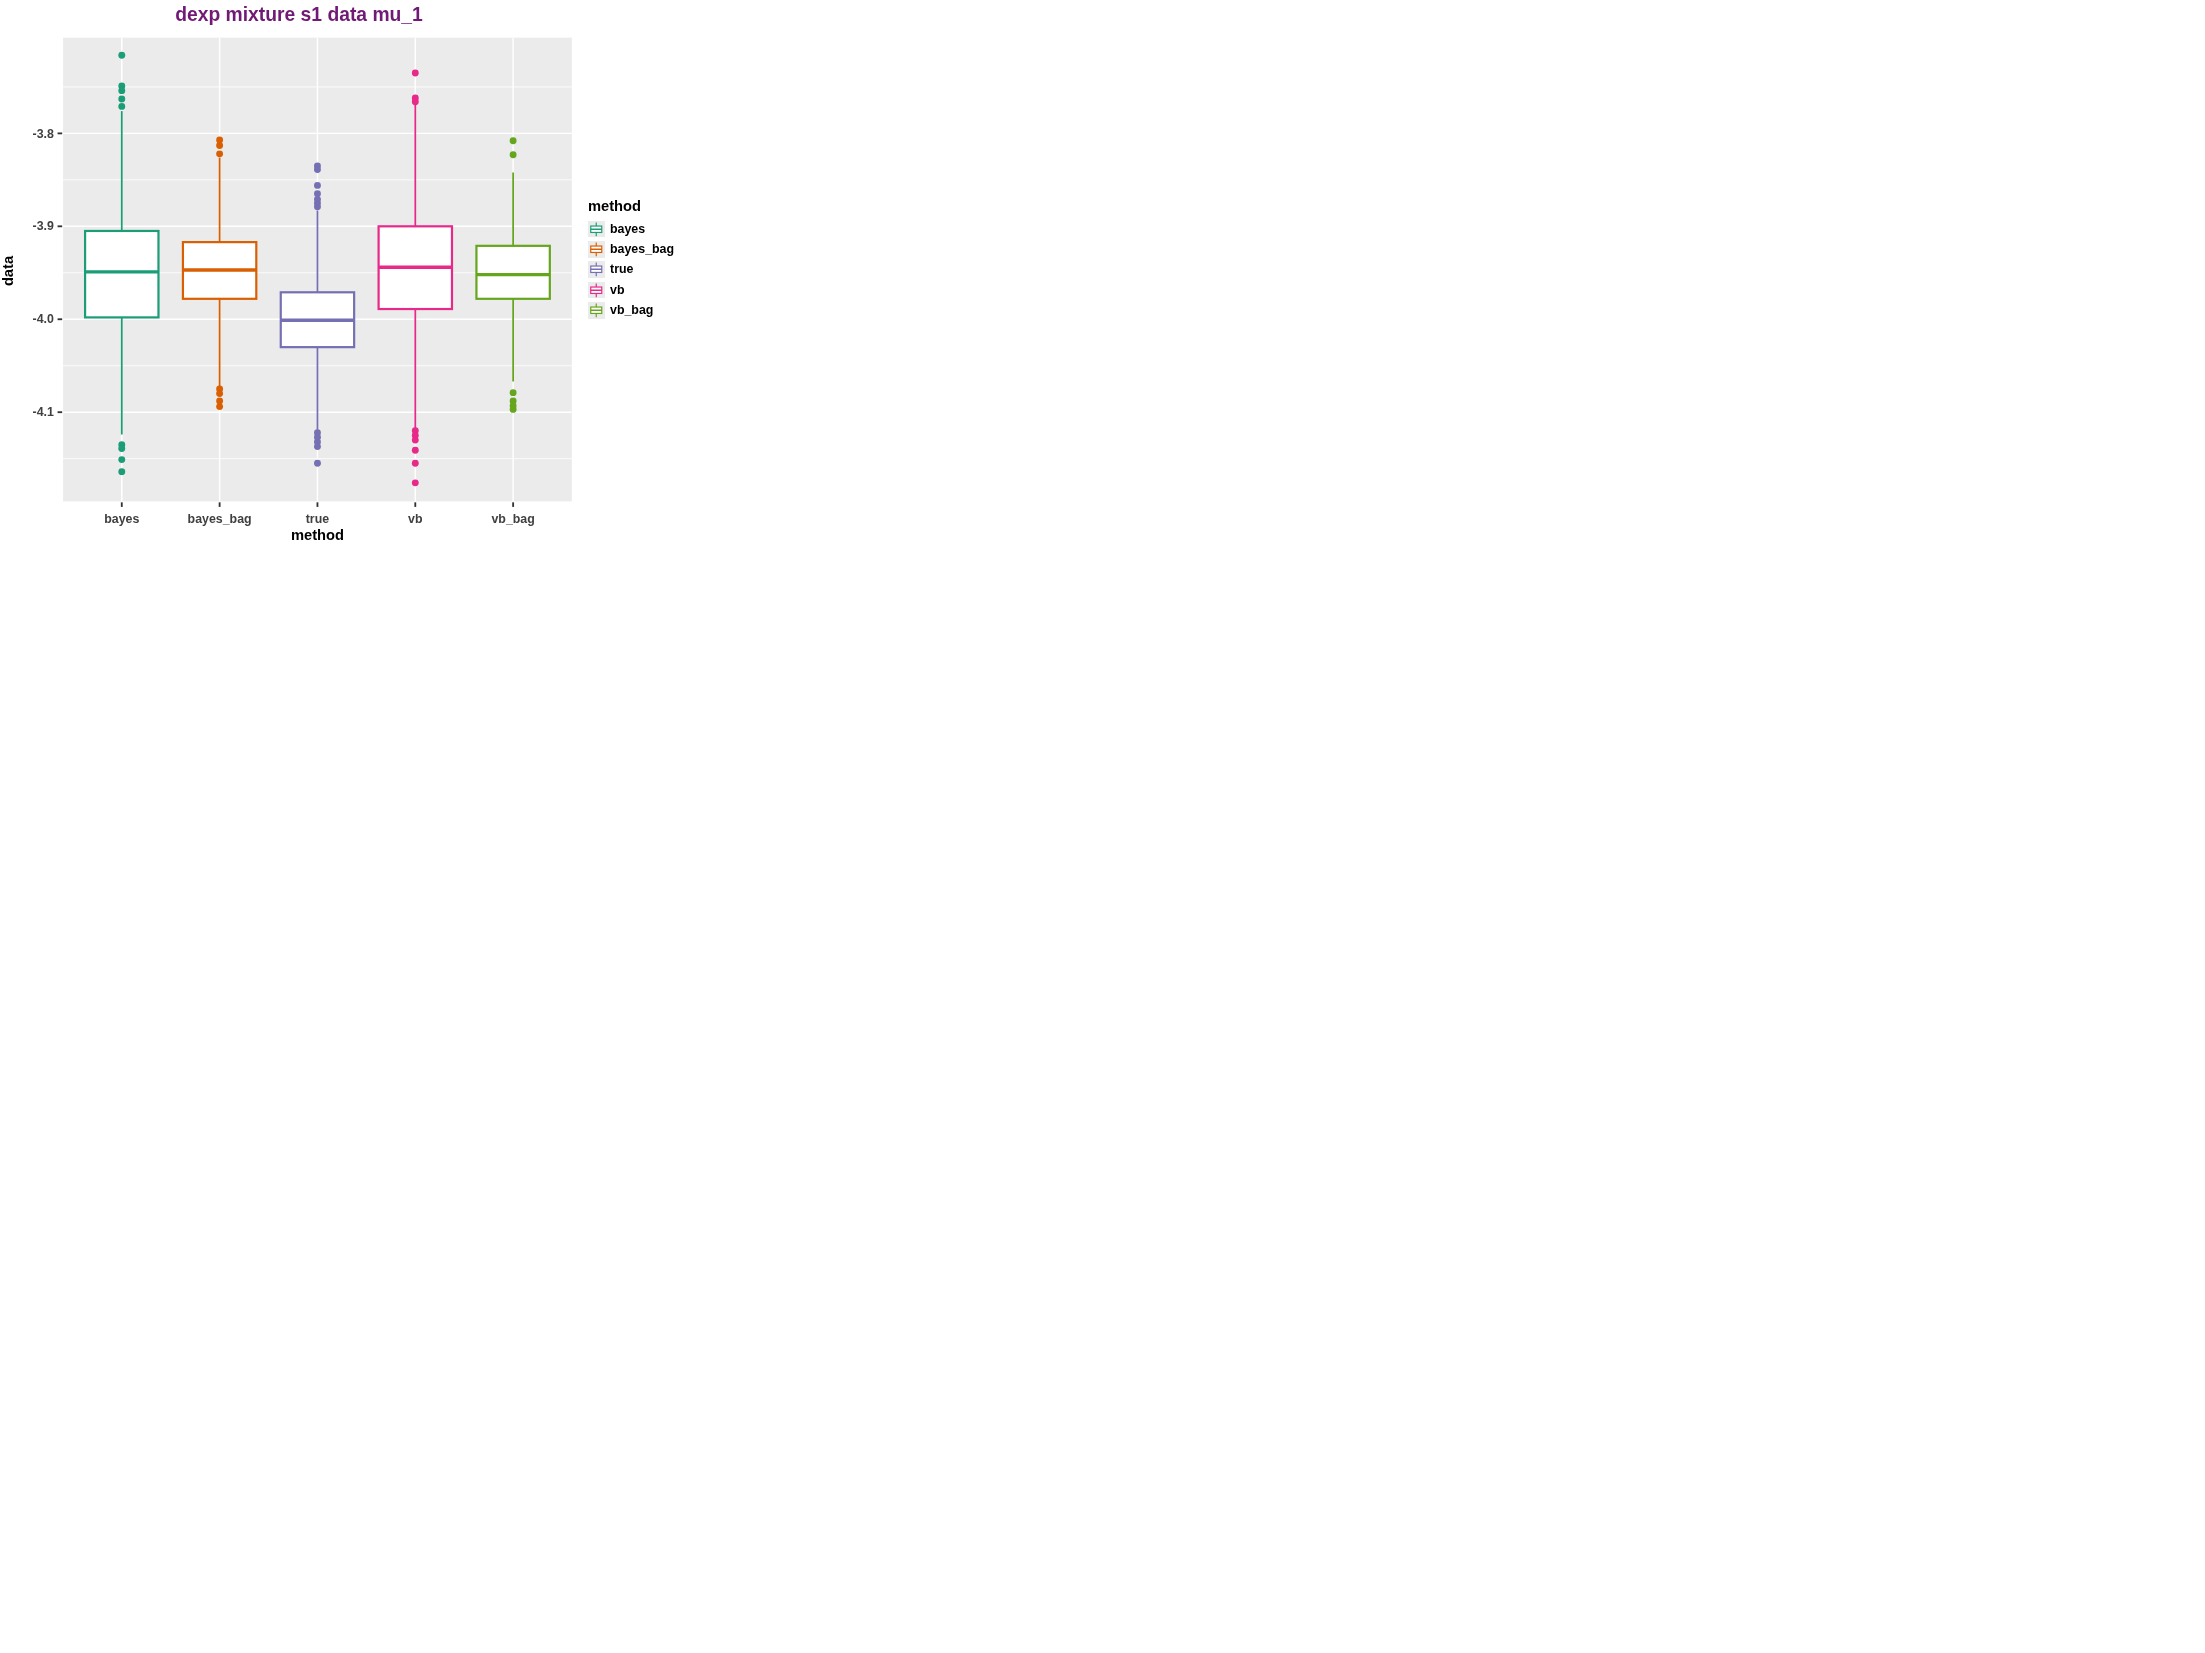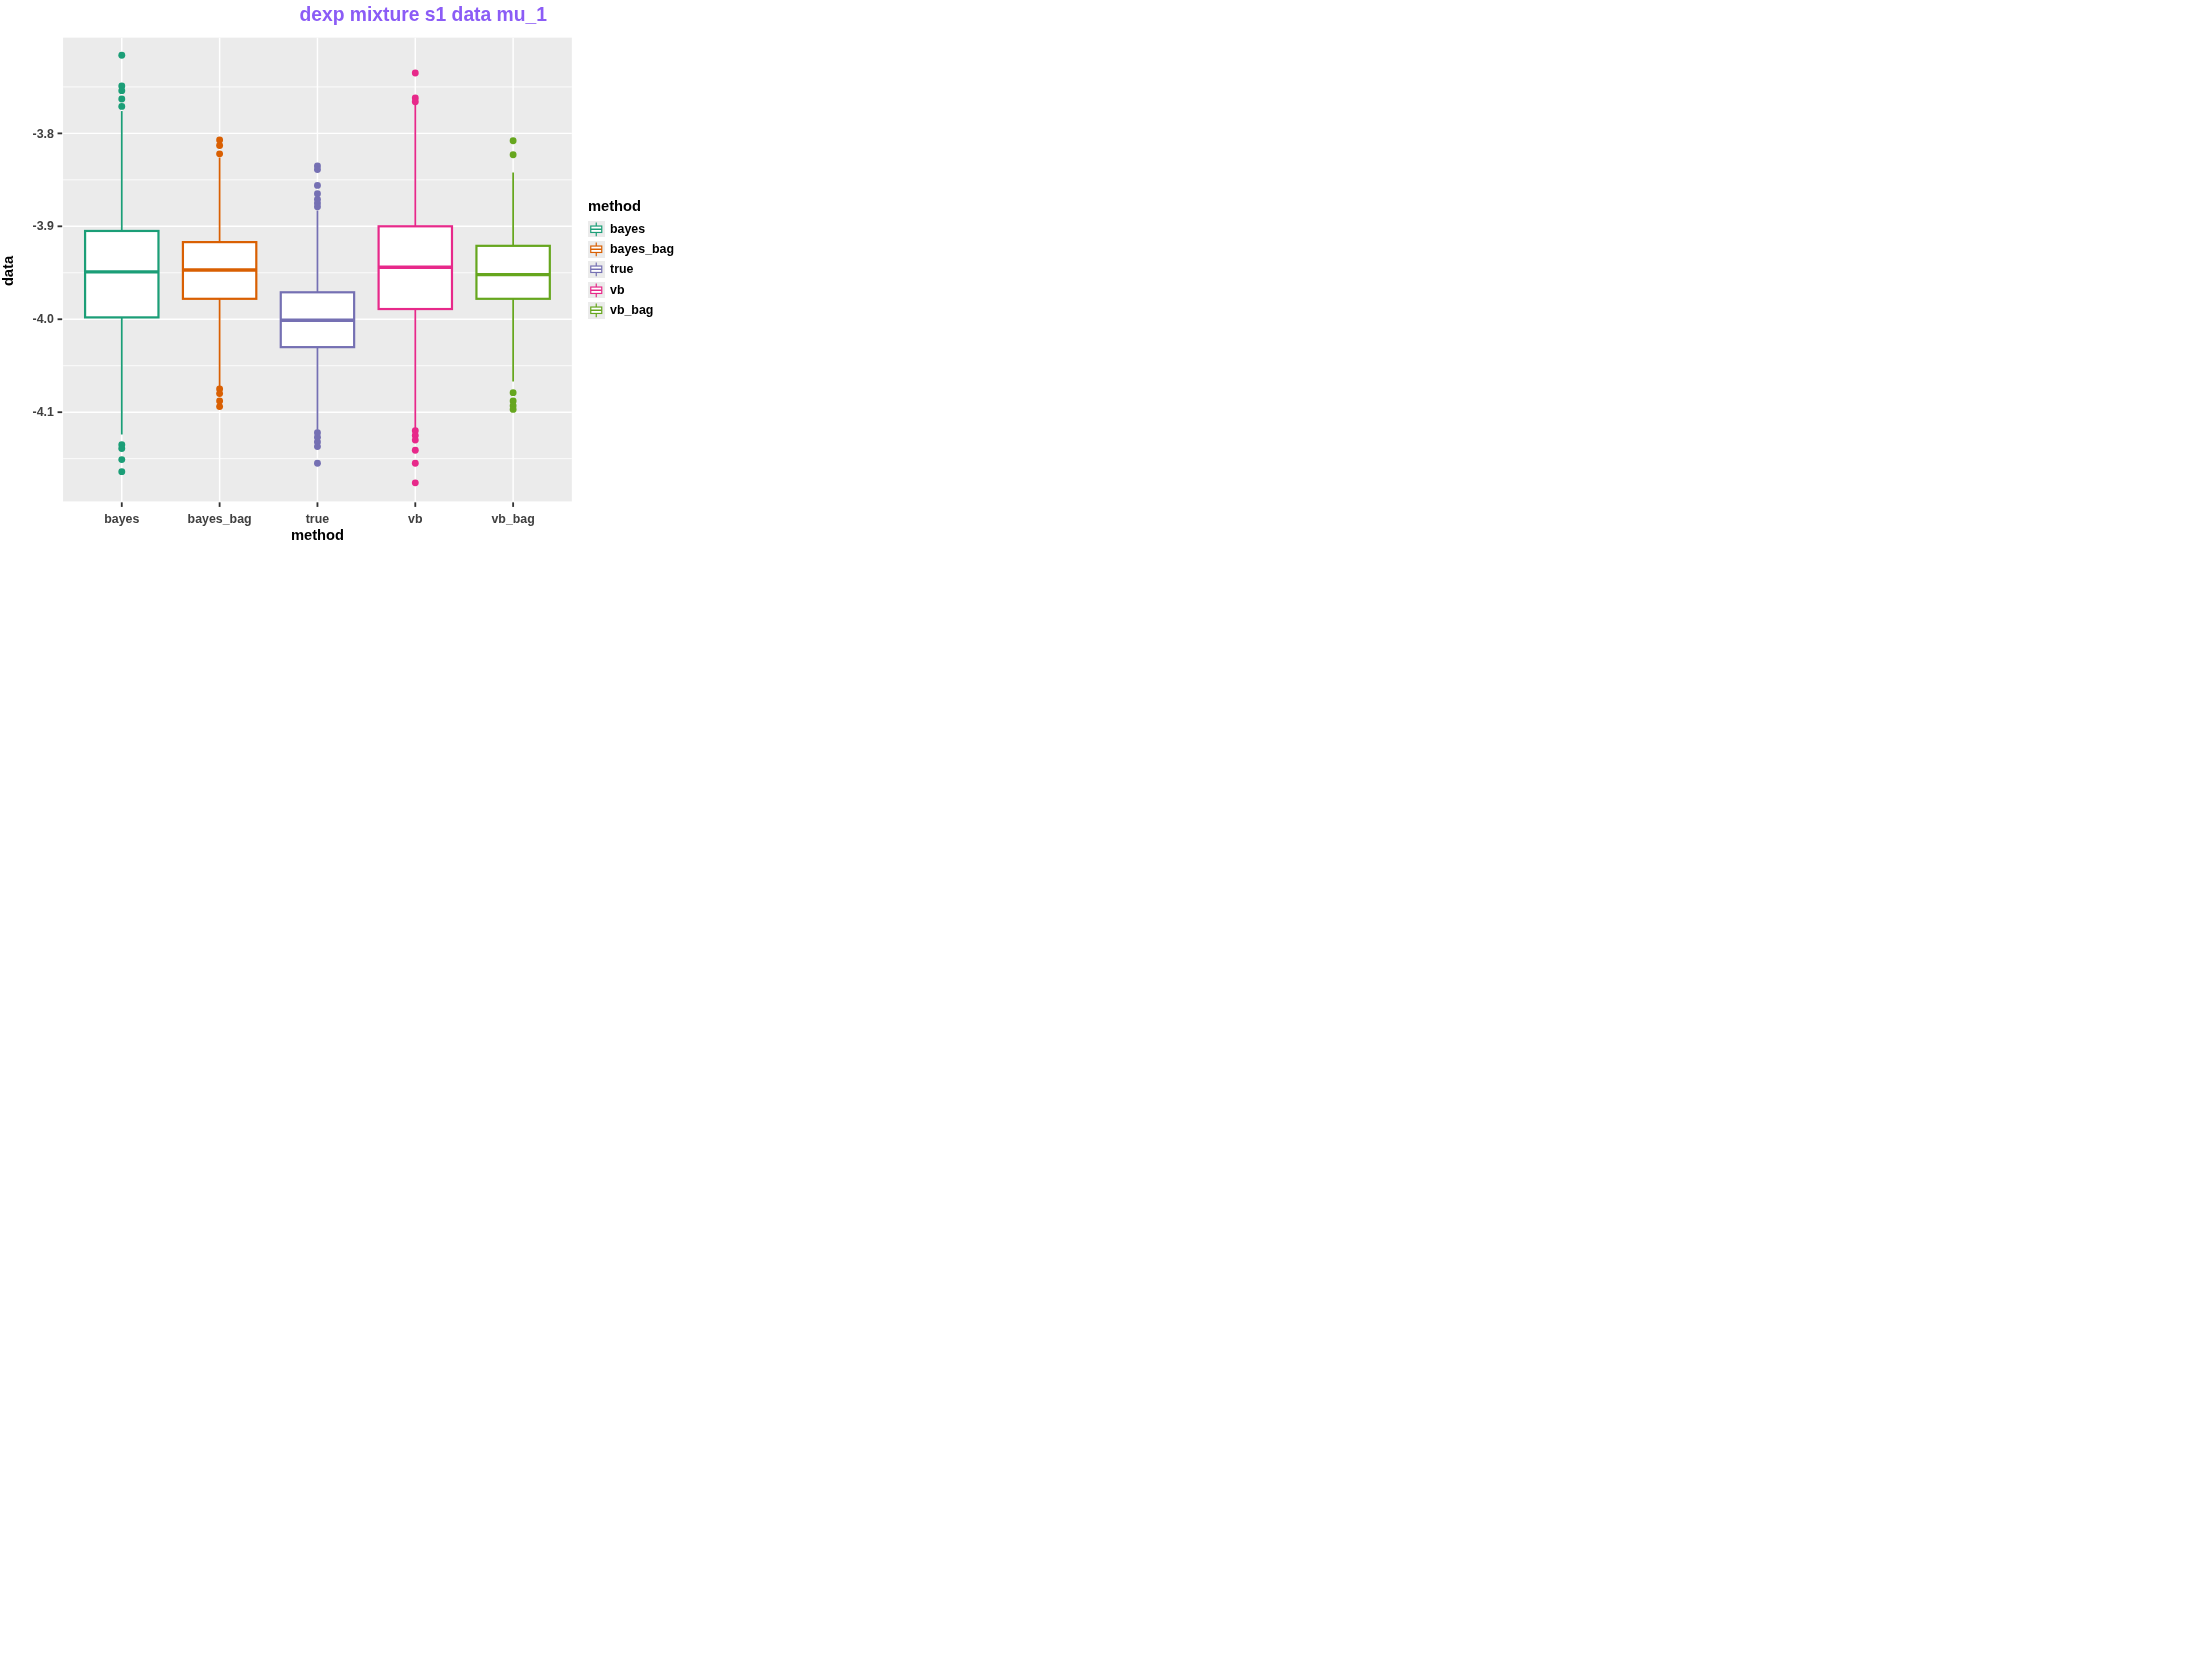--- a/index.html
+++ b/index.html
@@ -1,18 +1,18 @@
 <!DOCTYPE html>
 <html style="font-size:7.4px"><head>
 <meta charset="utf-8">
 <style>
   html,body{margin:0;padding:0;background:#ffffff;font-family:"Liberation Sans","DejaVu Sans",sans-serif;}
   #figure{position:relative;width:735px;height:551px;background:#ffffff;overflow:hidden;}
-  #plot-title{position:absolute;left:87px;top:3.7px;width:460px;text-align:right;
-              font-size:19.3px;font-weight:bold;color:#8b5cf6;letter-spacing:0px;}
+  #plot-title{position:absolute;left:69px;top:3.7px;width:460px;text-align:center;
+              font-size:19.3px;font-weight:bold;color:#701a75;letter-spacing:0px;}
   #y-axis-title{position:absolute;left:-116px;top:263px;width:248px;text-align:center;
                 transform:rotate(-90deg);font-size:14.7px;font-weight:bold;color:#000;}
   #x-axis-title{position:absolute;left:88px;top:527px;width:459px;text-align:center;
                 font-size:14.7px;font-weight:bold;color:#000;}
   #chart-svg{position:absolute;left:0;top:0;}
   .tick-label{font-size:27px;font-weight:bold;fill:#404040;}
   .cat-label{font-size:27px;font-weight:bold;fill:#404040;}
   #legend{position:absolute;left:588px;top:198px;width:138px;}
   #legend-title{font-size:14.7px;font-weight:bold;color:#000;margin:0 0 6.4px 0;}
   .legend-entry{display:flex;align-items:center;margin:0 0 2.8px 0;height:17.5px;}

